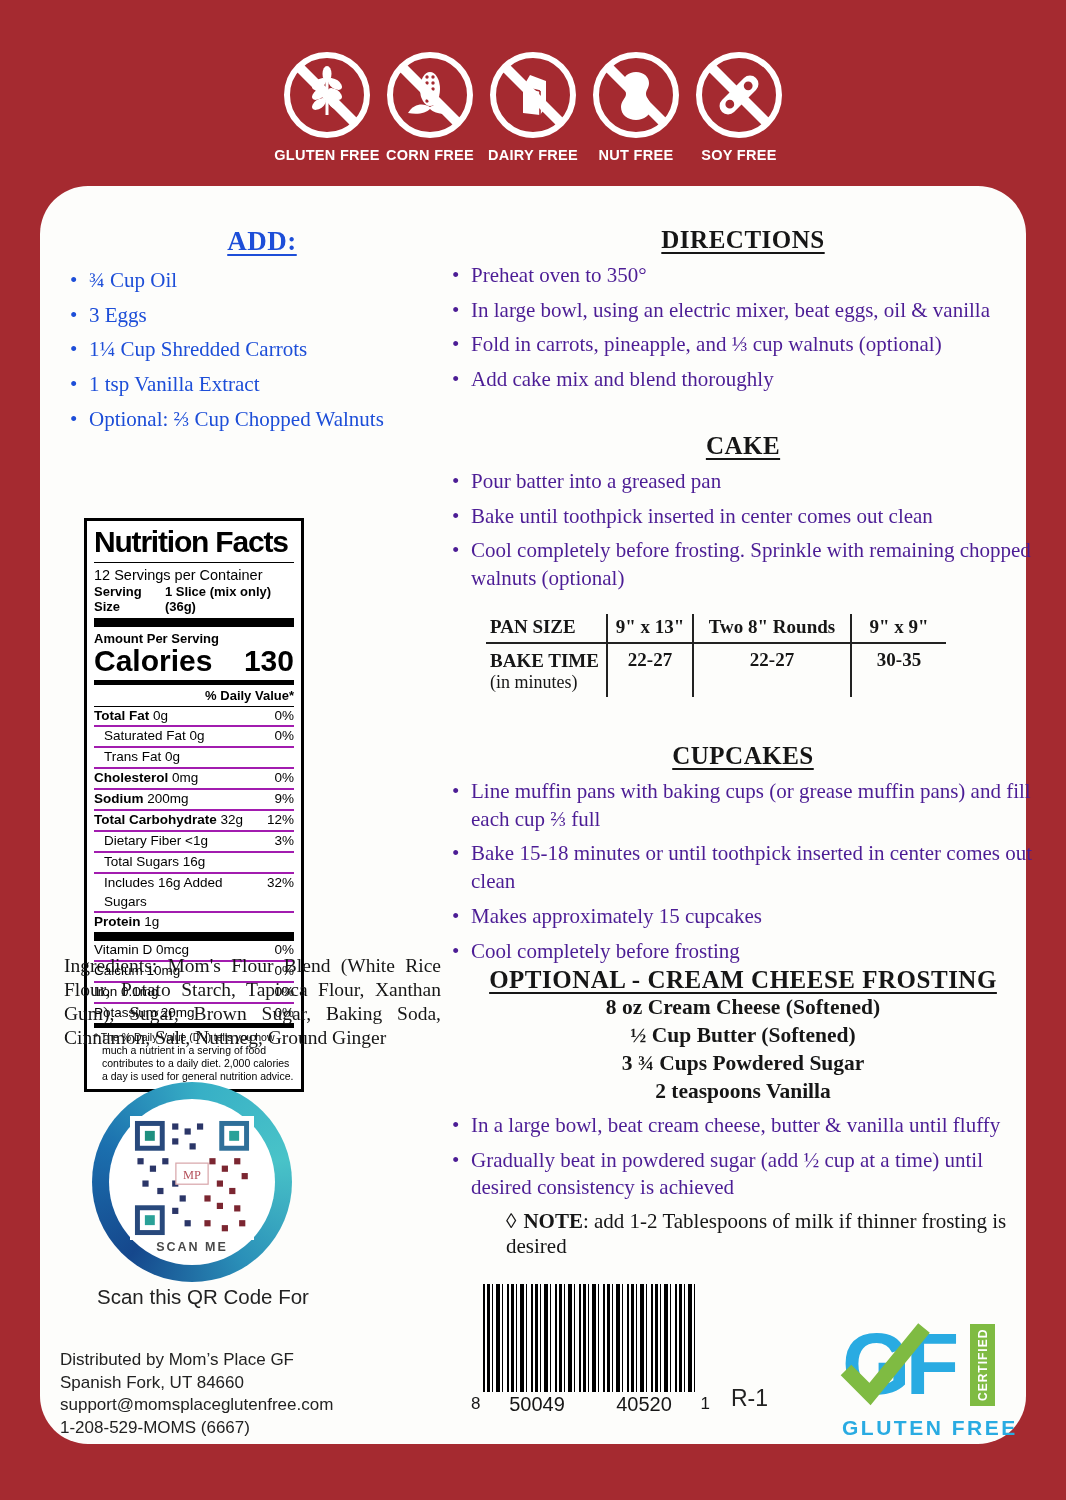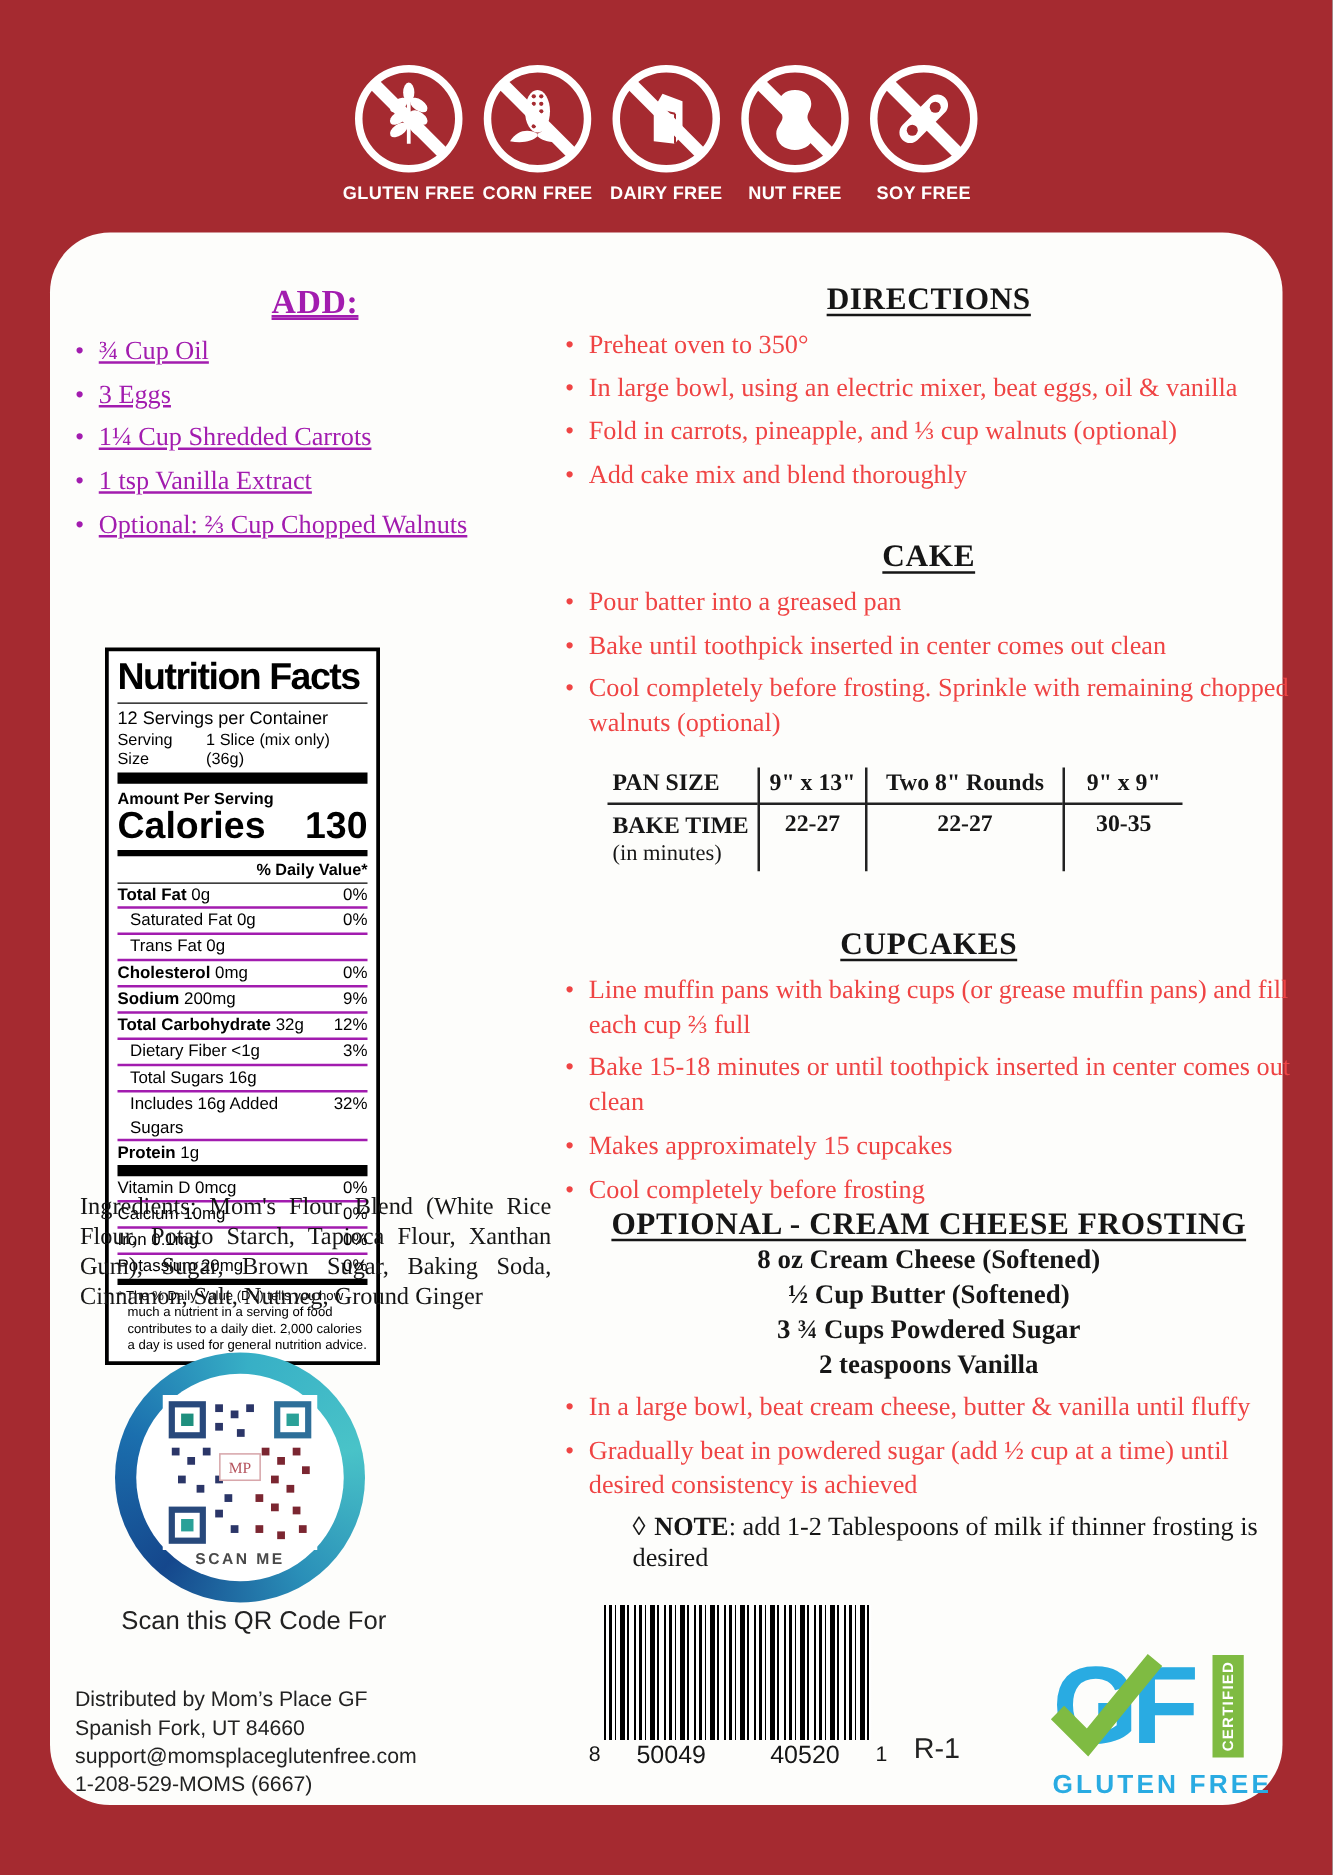--- a/index.html
+++ b/index.html
@@ -18,31 +18,31 @@
 
   
   .heading{font-weight:bold;font-size:25px;text-align:center;letter-spacing:.5px;
            text-decoration:underline;text-underline-offset:4px;}
   .blist{font-size:21px;line-height:1.32;}
   .bullet{position:relative;padding-left:23px;margin-bottom:7px;}
   .bullet::before{content:"\2022";position:absolute;left:4px;}
   .abs{position:absolute;}
 
   
-  #addsec{left:16px;top:40px;width:392px;color:#a21caf;text-decoration:underline;}
+  #addsec{left:26px;top:40px;width:392px;color:#1d4ed8;}
   #addsec .heading{font-size:27px;width:392px;}
   #addsec .blist{margin-top:10px;width:375px;}
   #ingredients{left:24px;top:768px;width:377px;font-size:19.5px;line-height:1.23;text-align:justify;}
 
   
   #nutrition{left:44px;top:332px;width:220px;border:3px solid #000;background:#fff;
              font-family:"Liberation Sans",sans-serif;padding:5px 7px 6px;box-sizing:border-box;color:#000;}
   .nf-title{font-size:30px;font-weight:bold;letter-spacing:-1.2px;line-height:1.05;border-bottom:1px solid #000;padding-bottom:4px;}
   .nf-serv{font-size:14.5px;padding:4px 0 0;}
-  .nf-ss{display:flex;justify-content:space-between;font-weight:normal;font-size:13px;padding:1px 0 4px;}
+  .nf-ss{display:flex;justify-content:space-between;font-weight:bold;font-size:13px;padding:1px 0 4px;}
   .nf-bar{height:9px;background:#000;}
   .nf-bar2{height:5px;background:#000;}
   .nf-amount{font-weight:bold;font-size:13px;padding-top:4px;}
   .nf-cal{display:flex;justify-content:space-between;align-items:flex-end;font-weight:bold;font-size:30px;line-height:1;padding:0 0 4px;}
   .nf-dv{text-align:right;font-weight:bold;font-size:13px;padding:3px 0;border-bottom:1px solid #000;}
   .nf-row{display:flex;justify-content:space-between;font-size:13.5px;line-height:1.4;border-bottom:2px solid #a21caf;}
   .nf-rows .nf-row:last-child{border-bottom:none;}
   .nf-ind{padding-left:10px;}
   .nf-foot{font-size:10.5px;line-height:1.25;padding:3px 0 0 8px;text-indent:-8px;}
 
@@ -55,21 +55,21 @@
           font-family:"Liberation Sans",sans-serif;font-weight:bold;font-size:12.5px;letter-spacing:2px;color:#4a4a4a;}
   #scancap{left:10px;top:1098px;width:306px;text-align:center;font-family:"Liberation Sans",sans-serif;
            font-size:20.5px;line-height:1.3;color:#222;}
   #dist{left:20px;top:1163px;font-family:"Liberation Sans",sans-serif;font-size:17px;line-height:1.33;color:#222;}
 
   
   #directions{left:408px;top:40px;width:590px;}
   #cake{left:408px;top:246px;width:590px;}
   #cupcakes{left:408px;top:556px;width:590px;}
   .rsec .heading{margin-bottom:8px;}
-  .rsec .blist{color:#ef4444;}
+  .rsec .blist{color:#4c1d95;}
 
   
   #baketable{left:446px;top:428px;width:472px;display:grid;grid-template-columns:120px 86px 158px 96px;
              font-size:19px;}
   .bt-c{padding:2px 4px 4px;}
   .bt-h{font-weight:bold;border-bottom:2px solid #222;}
   .bt-sep{border-left:2px solid #222;text-align:center;}
   .bt-b{font-weight:bold;padding-top:5px;text-align:center;}
   .bt-lbl{text-align:left;font-weight:bold;}
   .bt-sub{font-weight:normal;font-size:18px;}

